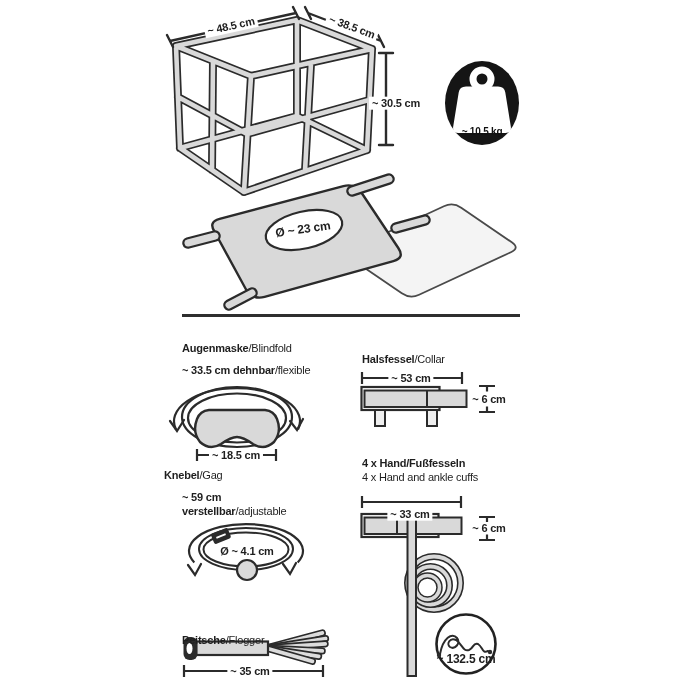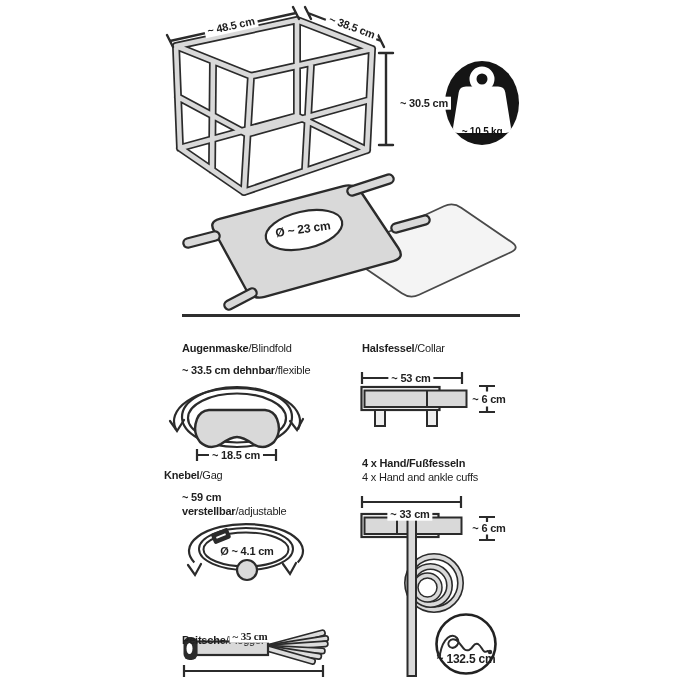--- a/index.html
+++ b/index.html
@@ -115,34 +115,34 @@
       <rect x="183.5" y="637" width="14" height="23" rx="6" fill="#2b2b2b"></rect>
       <ellipse cx="189.5" cy="648.5" rx="3" ry="5.5" fill="#fff"></ellipse>
       <path d="M184,671 L323,671 M184,665 L184,677 M323,665 L323,677" stroke="#2b2b2b" stroke-width="2.2" fill="none"></path>
     </g>
   </svg>
 
   <div class="divider" style="left:182px;top:314px;width:338px;height:2.5px;"></div>
 
   <div class="lbl bgw" style="left:231px;top:26px;transform:translate(-50%,-50%) rotate(-12.5deg);">~ 48.5 cm</div>
   <div class="lbl bgw" style="left:352px;top:27px;transform:translate(-50%,-50%) rotate(20deg);">~ 38.5 cm</div>
-  <div class="lbl ctr bgw" style="left:396px;top:103px;margin-left:28px;">~ 30.5 cm</div>
+  <div class="lbl ctr bgw" style="left:396px;top:103px;">~ 30.5 cm</div>
   <div class="lbl ctr md" style="left:482px;top:119px;color:#111;">~ 10.5 kg</div>
   <div class="lbl lg" style="left:303px;top:230px;transform:translate(-50%,-50%) rotate(-8deg);">Ø ~ 23 cm</div>
 
 
   <div class="lbl" style="left:182px;top:342px;">
     <span>Augenmaske</span><span class="en">/Blindfold</span>
   </div>
   <div class="lbl" style="left:182px;top:364px;">
     <span>~ 33.5 cm dehnbar</span><span class="en">/flexible</span>
   </div>
   <div class="lbl ctr bgw" style="left:236px;top:455px;">~ 18.5 cm</div>
 
-  <div class="lbl" style="left:362px;top:342px;">
+  <div class="lbl" style="left:362px;top:353px;">
     <span>Halsfessel</span><span class="en">/Collar</span>
   </div>
   <div class="lbl ctr bgw" style="left:411px;top:378px;">~ 53 cm</div>
   <div class="lbl ctr" style="left:489px;top:399px;">~ 6 cm</div>
 
   <div class="lbl" style="left:164px;top:469px;">
     <span>Knebel</span><span class="en">/Gag</span>
   </div>
   <div class="lbl" style="left:182px;top:491px;">~ 59 cm</div>
   <div class="lbl" style="left:182px;top:505px;">
@@ -152,15 +152,15 @@
 
   <div class="lbl" style="left:362px;top:457px;">4 x Hand/Fußfesseln</div>
   <div class="lbl en" style="left:362px;top:471px;font-weight:400;">4 x Hand and ankle cuffs</div>
   <div class="lbl ctr bgw" style="left:410px;top:502px;margin-top:12px;">~ 33 cm</div>
   <div class="lbl ctr" style="left:489px;top:528px;">~ 6 cm</div>
   <div class="lbl ctr sm" style="left:466px;top:660px;">~ 132.5 cm</div>
 
   <div class="lbl" style="left:182px;top:616px;margin-top:18px;">
     <span>Peitsche</span><span class="en">/Flogger</span>
   </div>
-  <div class="lbl ctr bgw" style="left:250px;top:636px;font-family:Liberation Serif, serif;">~ 35 cm</div>
+  <div class="lbl ctr bgw" style="left:250px;top:671px;">~ 35 cm</div>
 
 </div>
 
 </body></html>

